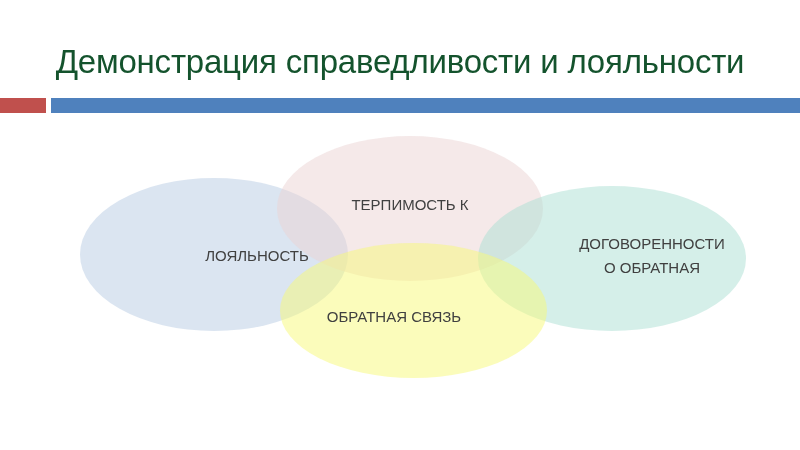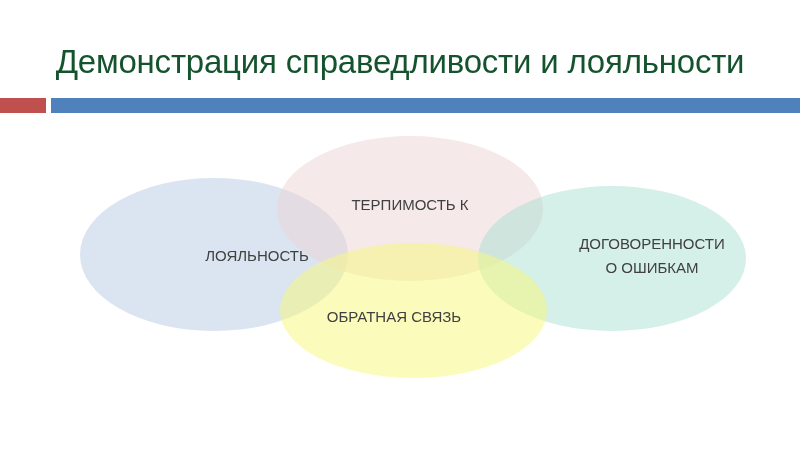--- a/index.html
+++ b/index.html
@@ -81,20 +81,20 @@
     <div class="label" style="left:213px; top:256px;margin-left:44px;">
       <span>ЛОЯЛЬНОСТЬ</span>
     </div>
 
     <div class="label" style="left:410px; top:205px;">
       <span>ТЕРПИМОСТЬ К</span>
     </div>
 
     <div class="label" style="left:612px; top:256px;margin-left:40px;">
       <span>ДОГОВОРЕННОСТИ</span>
-      <span>О ОШИБКАМ</span>
+      <span>О ОБРАТНАЯ</span>
     </div>
 
     <div class="label" style="left:394px; top:317px;">
       <span>ОБРАТНАЯ СВЯЗЬ</span>
     </div>
   </div>
 </div>
 
 </body></html>

